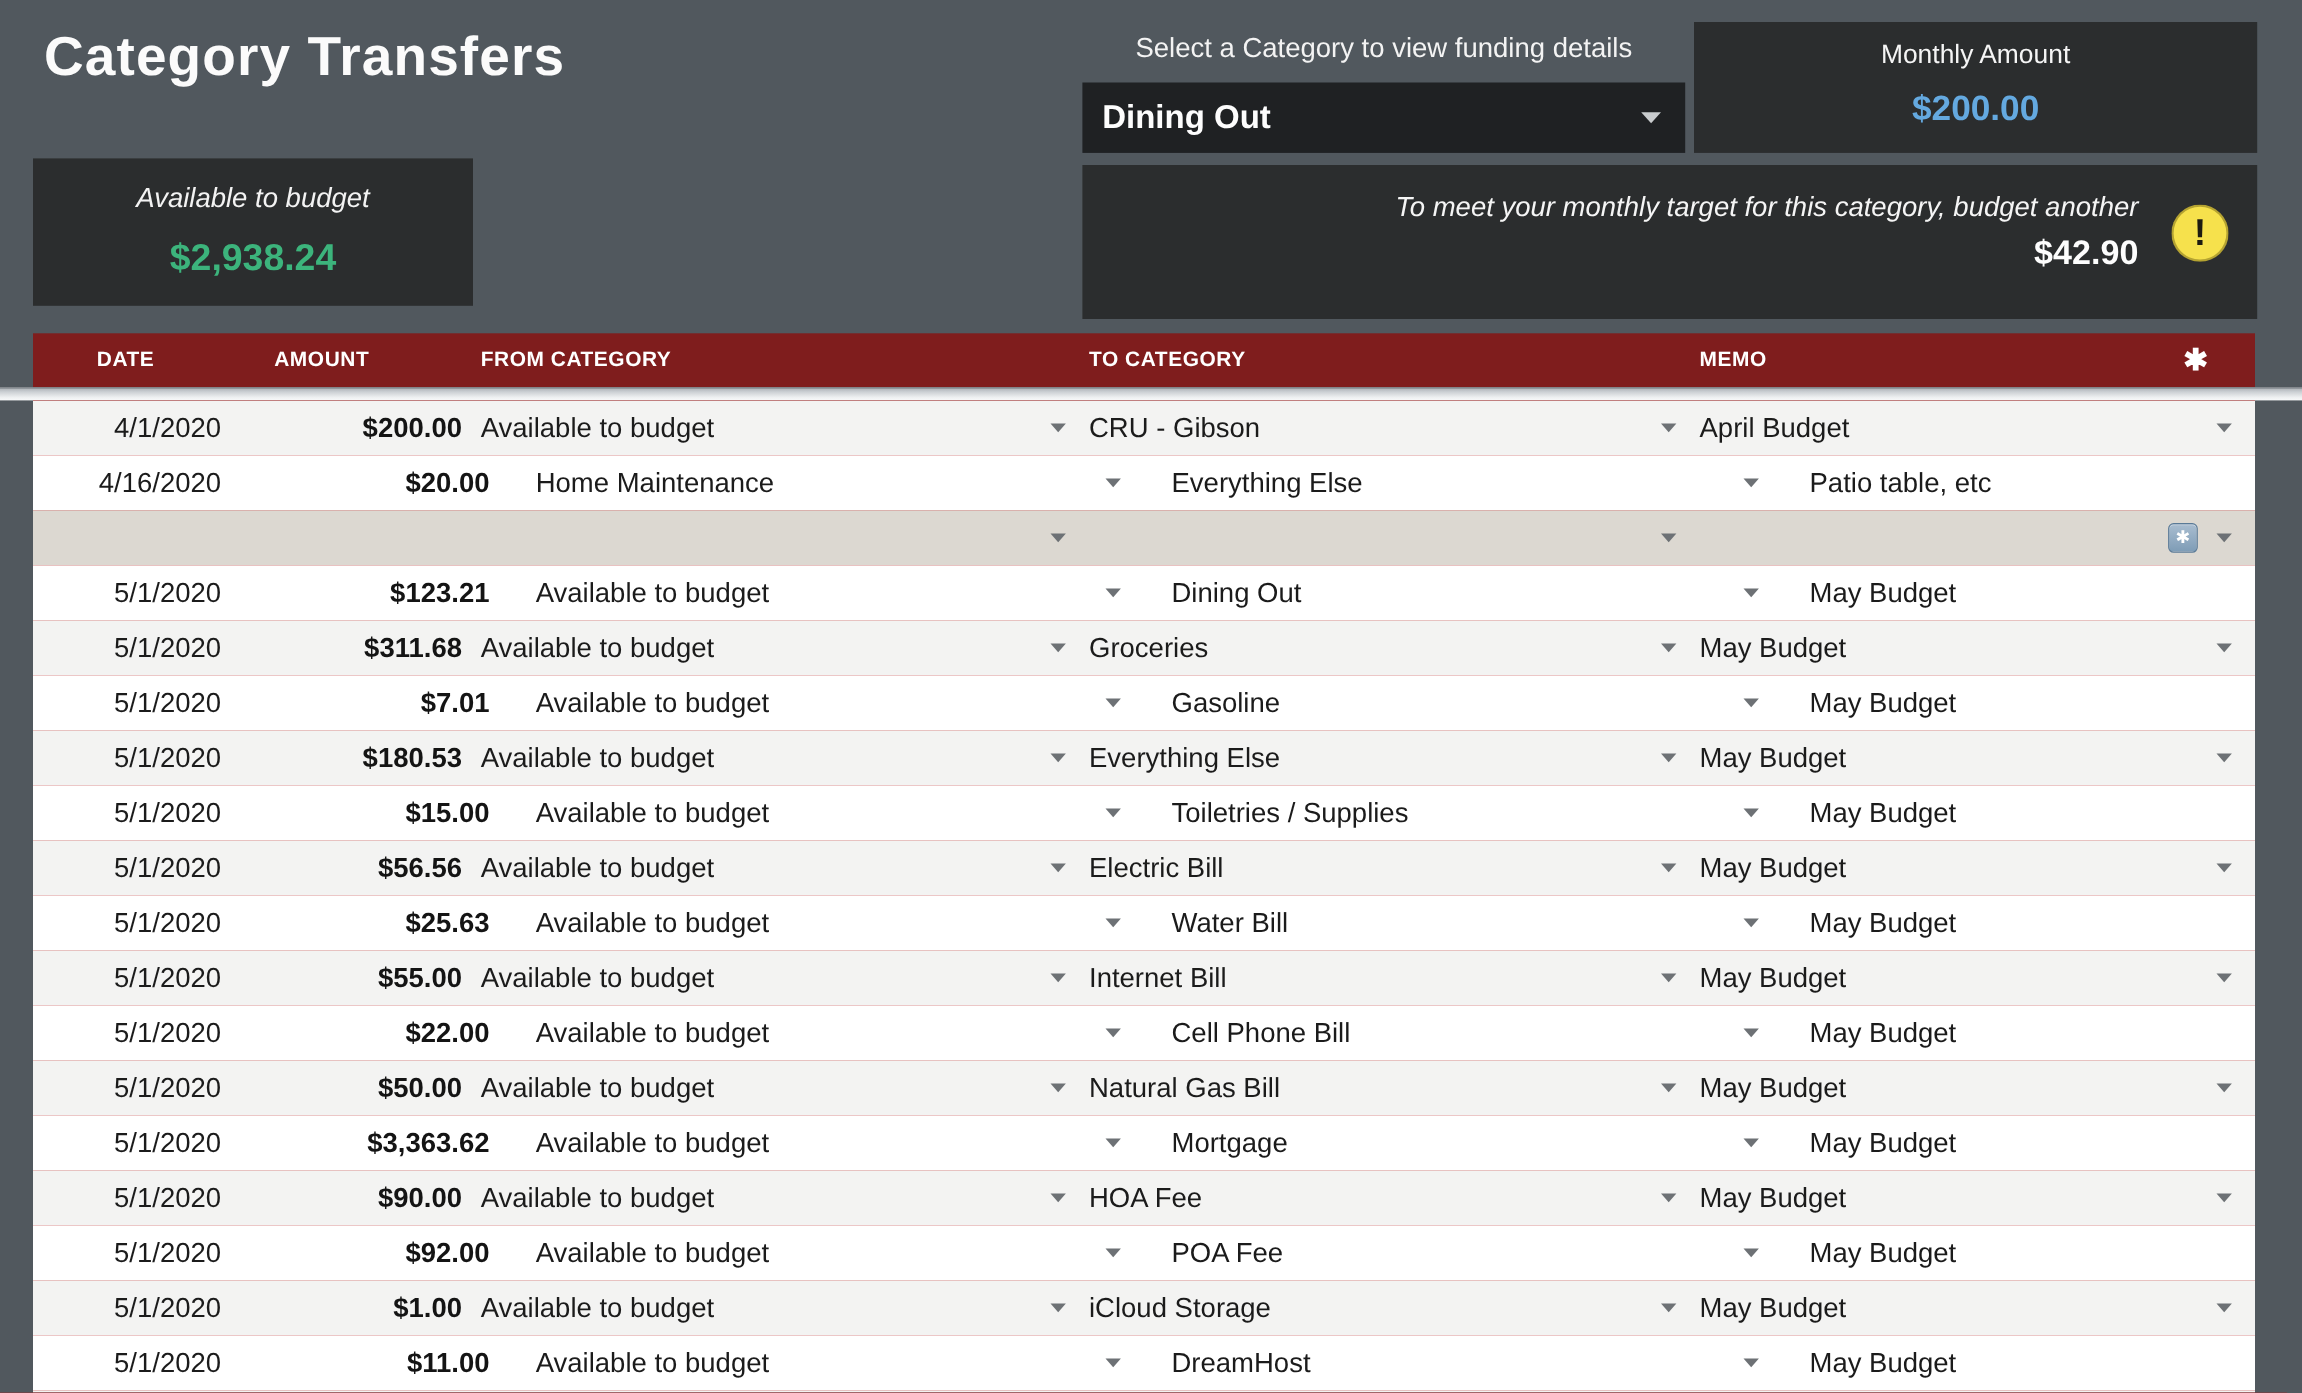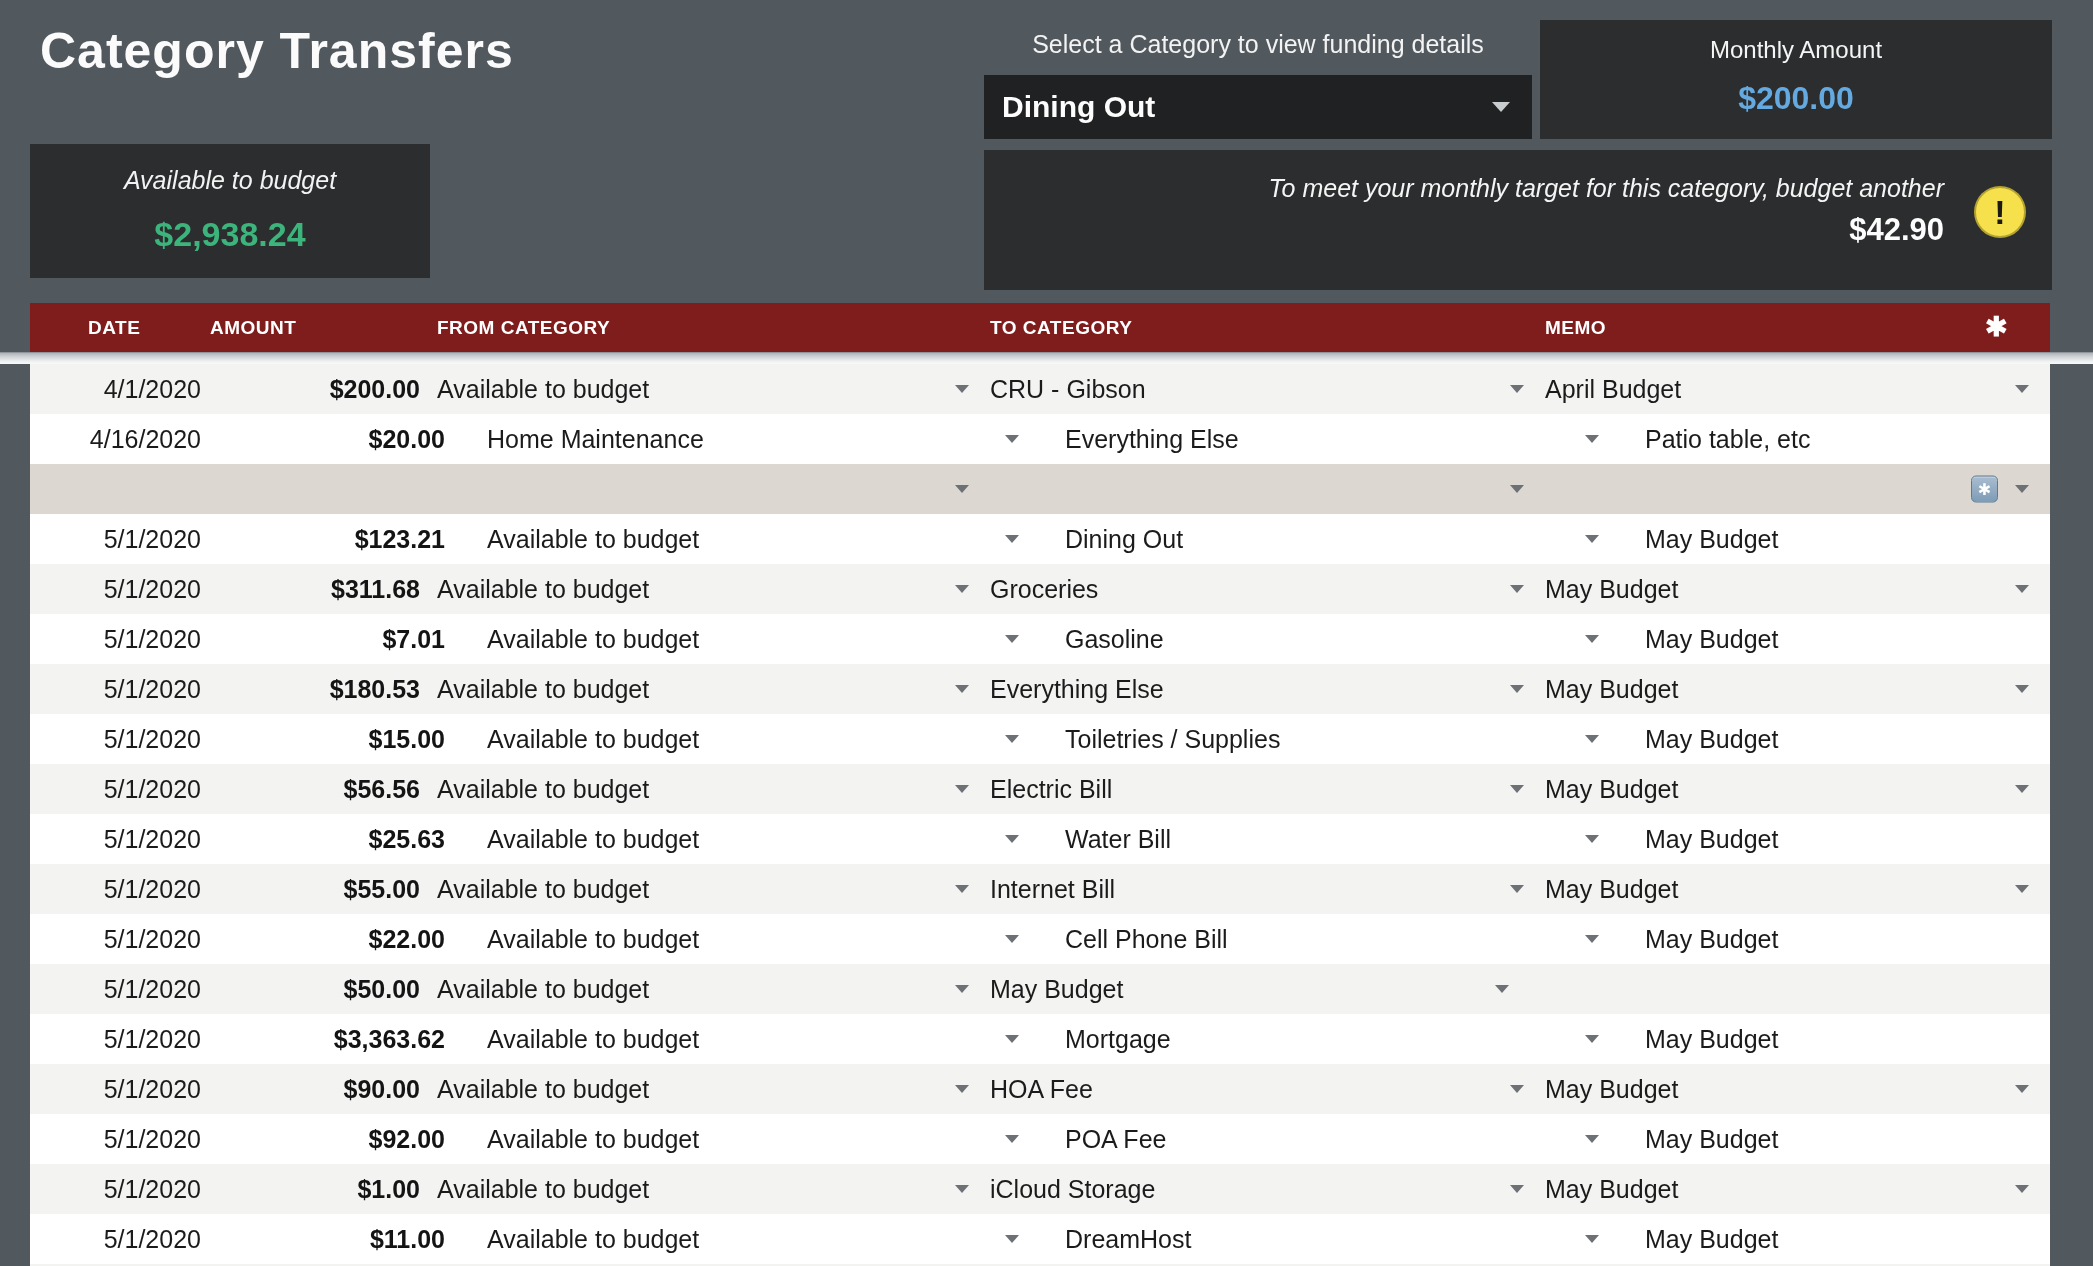--- a/index.html
+++ b/index.html
@@ -29,21 +29,21 @@
   .warning-amount{position:absolute;right:108px;top:62px;font-size:31px;font-weight:bold;color:#fdfdfd;}
   .alert-icon{position:absolute;right:26px;top:36px;width:52px;height:52px;border-radius:50%;
     background:#f6e14c;border:2px solid rgba(60,50,0,0.35);box-sizing:border-box;
     display:flex;align-items:center;justify-content:center;font-size:34px;font-weight:bold;color:#1c1a10;}
 
   
   .grid-cols{display:grid;grid-template-columns:180px 215px 550px 555px 520px;}
   .table-header{position:absolute;left:30px;top:303px;width:2020px;height:49px;background:#7f1d1d;color:#ffffff;}
   .table-header .hcell{line-height:49px;font-size:19px;font-weight:bold;letter-spacing:0.5px;position:relative;}
   .h-date{padding-left:58px;}
-  .h-amount{text-align:left;padding-right:50px;}
+  .h-amount{text-align:center;padding-right:50px;}
   .h-from{padding-left:12px;}
   .h-to{padding-left:15px;}
   .h-memo{padding-left:15px;}
   .header-asterisk{position:absolute;right:42px;top:0;line-height:49px;font-size:27px;color:#ffffff;}
 
   .freeze-bar{position:absolute;left:0;top:352px;width:2093px;height:12px;
     background:linear-gradient(180deg,#aeb3b8 0%,#ccd0d4 30%,#eef0f1 75%,#f8f9fa 100%);
     border-top:1px solid #8f959a;box-sizing:border-box;}
 
   .table-body{position:absolute;left:30px;top:364px;width:2020px;height:902px;overflow:hidden;background:#b91c1c;}
@@ -328,20 +328,24 @@
     </div>
   </div>
 
   <div class="row grid-cols shade">
     <div class="cell c-date">5/1/2020</div>
     <div class="cell c-amount">$50.00</div>
     <div class="cell c-from">
       <span class="txt">Available to budget</span>
       <span class="caret"></span>
     </div>
+    <div class="cell c-to">
+      <span class="txt">Natural Gas Bill</span>
+      <span class="caret"></span>
+    </div>
     <div class="cell c-memo">
       <span class="txt">May Budget</span>
       
       <span class="caret"></span>
     </div>
   </div>
 
   <div class="row grid-cols plain">
     <div class="cell c-date">5/1/2020</div>
     <div class="cell c-amount">$3,363.62</div>

